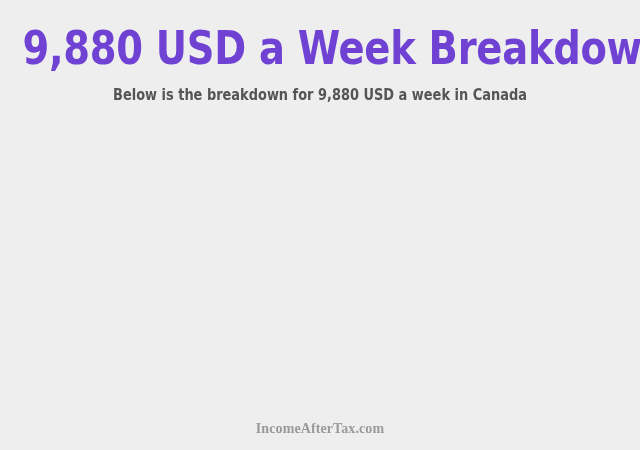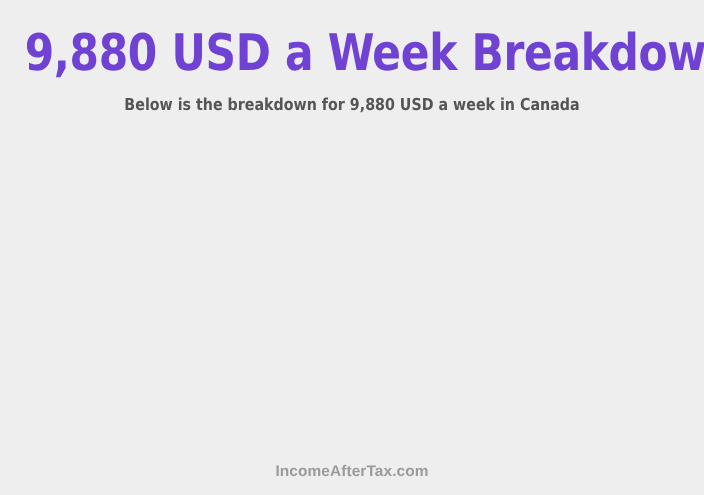--- a/index.html
+++ b/index.html
@@ -61,21 +61,21 @@
     background: transparent;
   }
   .site-footer {
     position: absolute;
     left: 0;
     bottom: 12px;
     width: 640px;
     text-align: center;
   }
   .footer-brand {
-    font-family: Liberation Sans, sans-serif;
+    font-family: Liberation Serif, serif;
     font-size: 14px;
     font-weight: 700;
     line-height: 18px;
     color: #9a9a9a;
     letter-spacing: 0.1px;
     white-space: nowrap;
   }
 </style>
 </head>
 <body>

